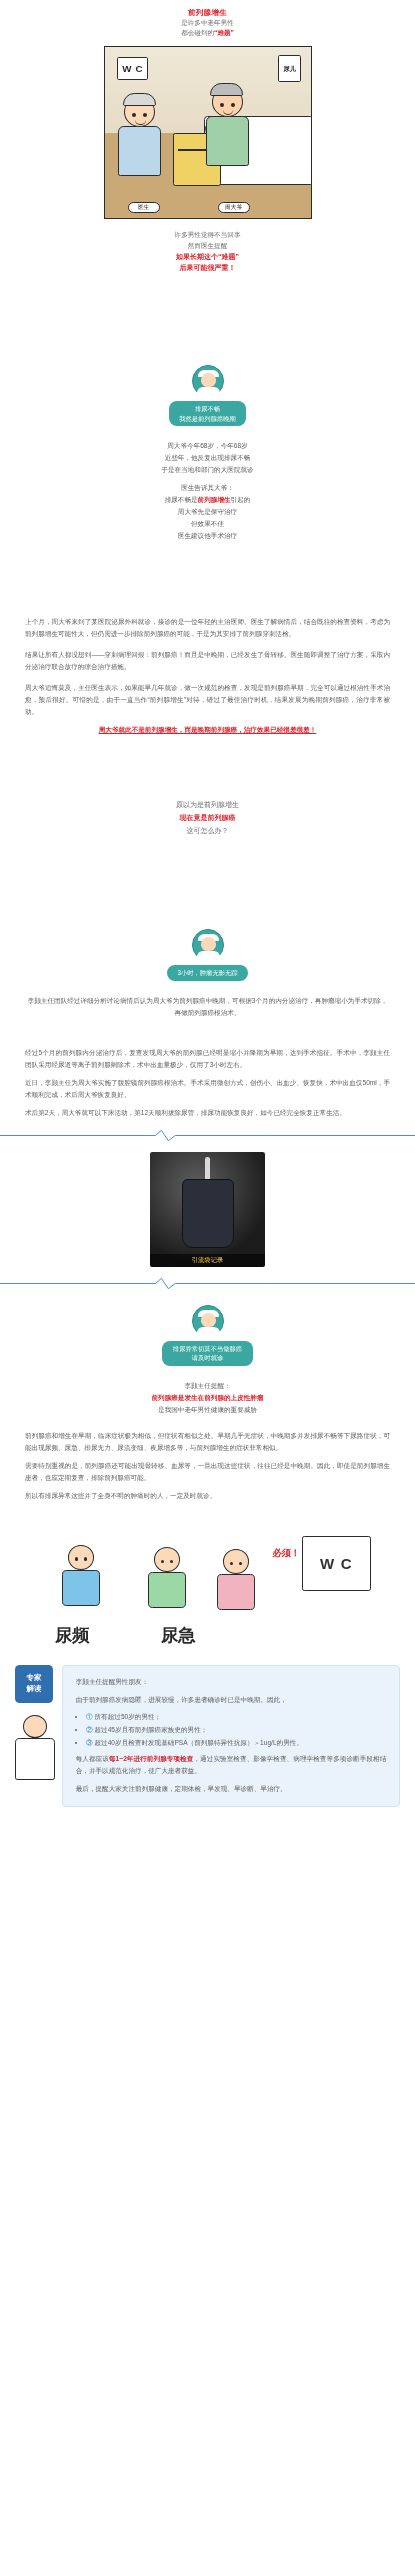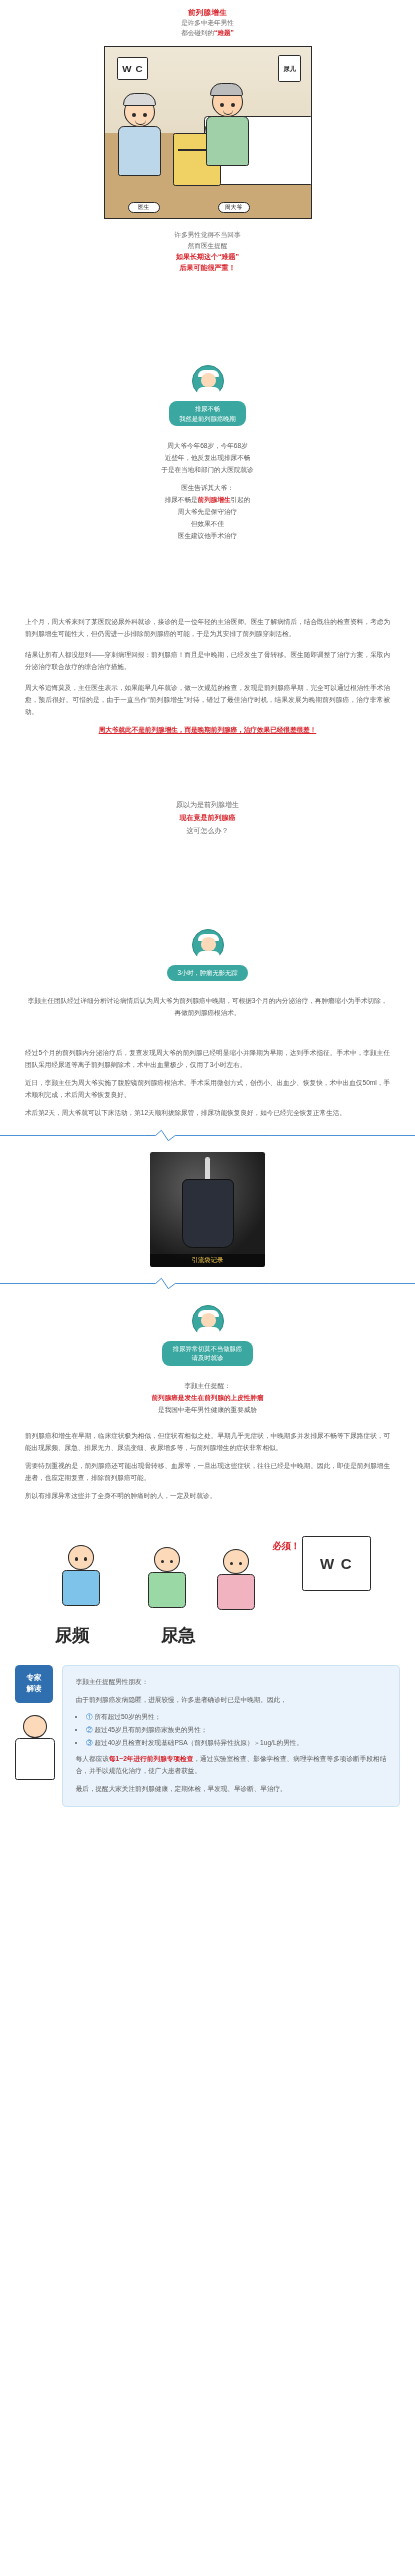--- a/index.html
+++ b/index.html
@@ -238,21 +238,21 @@
   .bi-2 { left:121px; top:17.3px; }
   .bi-2 .b { background:#9ad9a6; }
   .bi-3 { left:190px; top:19.6px; }
   .bi-3 .b { background:#f2b3c0; }
   .bi-word {
     position:absolute; bottom:3.5px; font-size:17.3px; font-weight:bold; color:#2b2b2b;
   }
   .bi-word.w1 { left:32px; }
   .bi-word.w2 { left:138px; }
   .bi-must {
-    position:absolute; right:92px; top:10px; font-size:9.2px; color:#d8242c; font-weight:bold;
+    position:absolute; right:92px; top:17px; font-size:9.2px; color:#d8242c; font-weight:bold;
   }
 
   
   .expert-wrap { position:relative; padding:0 15px 5.8px 15px; }
   .expert-tab {
     width:38px; height:38px; border-radius:4.6px; background:#2f6fb0;
     color:#fff; font-size:7.5px; font-weight:bold; line-height:10.4px;
     display:flex; align-items:center; justify-content:center;
     text-align:center; position:absolute; left:15px; top:0;
   }

